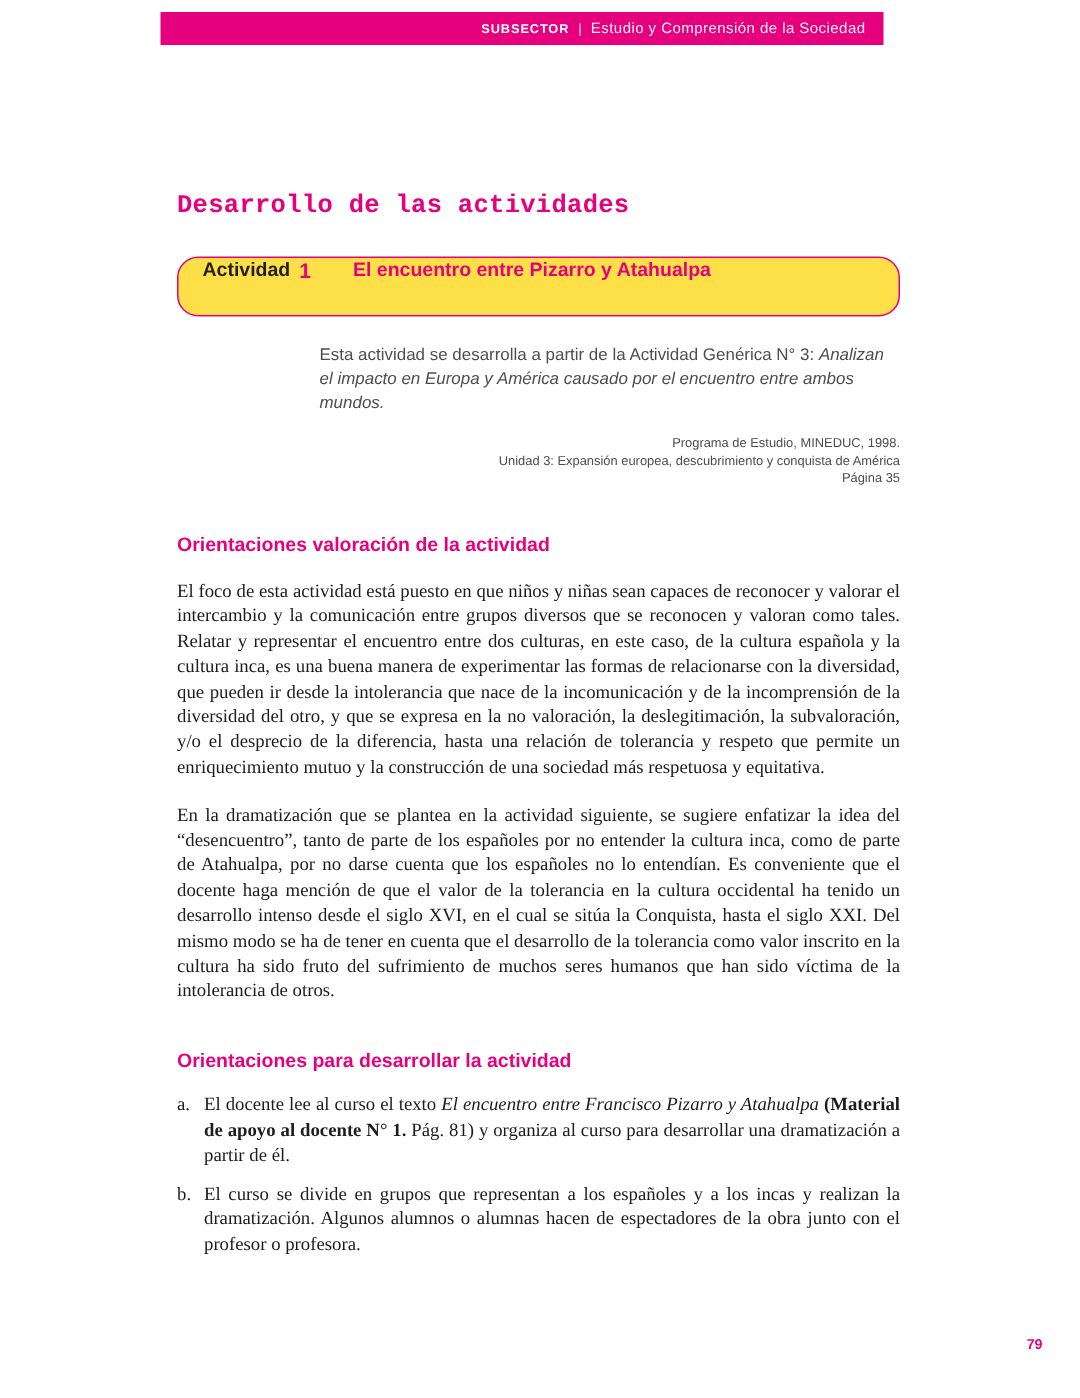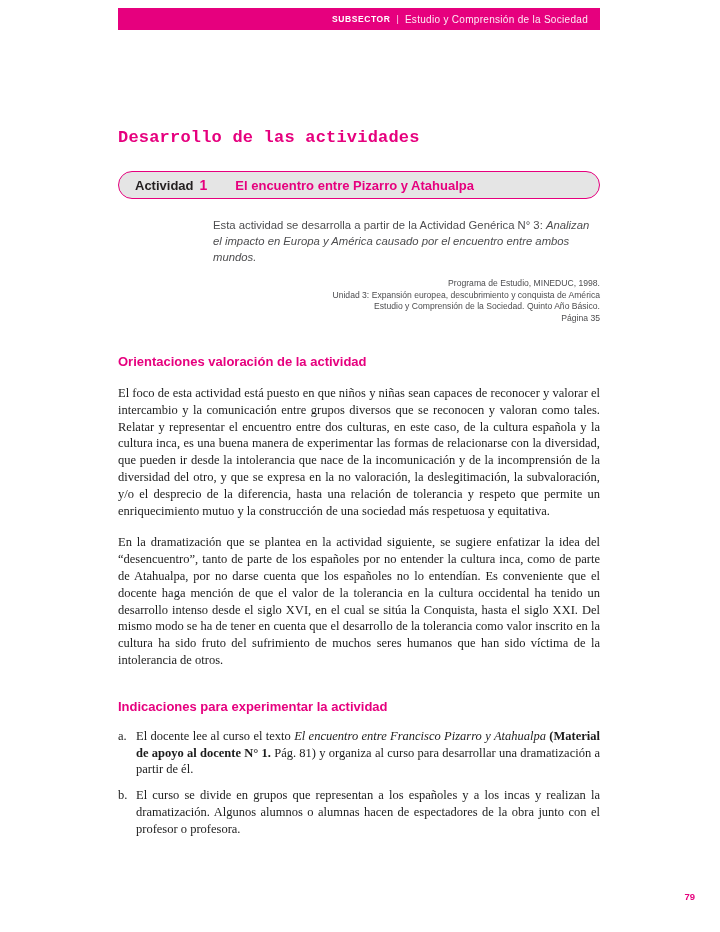--- a/index.html
+++ b/index.html
@@ -8,21 +8,21 @@
     position:relative;
     width:720px; height:932px;
     margin:0 auto;
     background:#ffffff;
     overflow:hidden;
     font-family:"Liberation Sans", sans-serif;
     color:#231f20;
   }
   
   .subsector-bar {
-    position:absolute; left:118px; top:8px;
+    position:absolute; left:107px; top:8px;
     width:482px; height:22px;
     background:var(--accent);
     display:flex; align-items:center; justify-content:flex-end;
     padding-right:12px;
   }
   .subsector-label { color:#ffffff; font-weight:bold; font-size:8.5px; letter-spacing:0.6px; }
   .subsector-sep { color:rgba(255,255,255,0.85); font-size:9px; margin:0 6px; }
   .subsector-value { color:rgba(255,255,255,0.92); font-size:10px; letter-spacing:0.3px; }
 
   
@@ -31,26 +31,26 @@
   .page-title {
     margin-top:128px;
     color:var(--accent);
     font-size:17px; font-weight:bold;
     letter-spacing:0.2px;
     font-family:Liberation Mono, monospace;
   }
 
   .activity-banner {
     margin-top:24px;
-    height:28px;
+    height:40px;
     border:1.5px solid var(--accent);
     border-radius:14px;
-    display:flex; align-items:center;
+    display:flex; align-items:flex-start;
     padding:0 16px;
-    background:#e5e5e5;
+    background:#fde047;
   }
   .activity-label { font-size:13px; font-weight:bold; color:#231f20; }
   .activity-number { font-size:14px; font-weight:bold; color:var(--accent); margin-left:6px; }
   .activity-title { font-size:13px; font-weight:bold; color:var(--accent); margin-left:28px; }
 
   .intro {
     margin-top:18px; margin-left:95px;
     width:388px;
     font-size:11.3px; line-height:16px;
     color:#4d4d4f;
@@ -118,31 +118,30 @@
       <span class="activity-label">Actividad</span>
       <span class="activity-number">1</span>
       <span class="activity-title">El encuentro entre Pizarro y Atahualpa</span>
     </div>
 
     <p class="intro"><span class="run-normal">Esta actividad se desarrolla a partir de la Actividad Genérica N° 3: </span><span class="run-italic">Analizan el impacto en Europa y América causado por el encuentro entre ambos mundos.</span></p>
 
     <div class="source-block">
       <div>Programa de Estudio, MINEDUC, 1998.</div>
       <div>Unidad 3: Expansión europea, descubrimiento y conquista de América</div>
-      <div>Estudio y Comprensión de la Sociedad. Quinto Año Básico.</div>
       <div>Página 35</div>
     </div>
 
     <h2 class="section-heading heading-orientaciones">Orientaciones valoración de la actividad</h2>
 
     <p class="body-para para-1">El foco de esta actividad está puesto en que niños y niñas sean capaces de reconocer y valorar el intercambio y la comunicación entre grupos diversos que se reconocen y valoran como tales. Relatar y representar el encuentro entre dos culturas, en este caso, de la cultura española y la cultura inca, es una buena manera de experimentar las formas de relacionarse con la diversidad, que pueden ir desde la intolerancia que nace de la incomunicación y de la incomprensión de la diversidad del otro, y que se expresa en la no valoración, la deslegitimación, la subvaloración, y/o el desprecio de la diferencia, hasta una relación de tolerancia y respeto que permite un enriquecimiento mutuo y la construcción de una sociedad más respetuosa y equitativa.</p>
 
     <p class="body-para para-2">En la dramatización que se plantea en la actividad siguiente, se sugiere enfatizar la idea del “desencuentro”, tanto de parte de los españoles por no entender la cultura inca, como de parte de Atahualpa, por no darse cuenta que los españoles no lo entendían. Es conveniente que el docente haga mención de que el valor de la tolerancia en la cultura occidental ha tenido un desarrollo intenso desde el siglo XVI, en el cual se sitúa la Conquista, hasta el siglo XXI. Del mismo modo se ha de tener en cuenta que el desarrollo de la tolerancia como valor inscrito en la cultura ha sido fruto del sufrimiento de muchos seres humanos que han sido víctima de la intolerancia de otros.</p>
 
-    <h2 class="section-heading heading-indicaciones">Indicaciones para experimentar la actividad</h2>
+    <h2 class="section-heading heading-indicaciones">Orientaciones para desarrollar la actividad</h2>
 
     <div class="activity-list">
       <div class="list-item">
         <span class="list-marker">a.</span>
         <span class="list-text"><span class="run-normal">El docente lee al curso el texto </span><span class="run-italic">El encuentro entre Francisco Pizarro y Atahualpa</span><span class="run-bold"> (Material de apoyo al docente N° 1.</span><span class="run-normal"> Pág. 81) y organiza al curso para desarrollar una dramatización a partir de él.</span></span>
       </div>
       <div class="list-item">
         <span class="list-marker">b.</span>
         <span class="list-text"><span class="run-normal">El curso se divide en grupos que representan a los españoles y a los incas y realizan la dramatización. Algunos alumnos o alumnas hacen de espectadores de la obra junto con el profesor o profesora.</span></span>
       </div>

